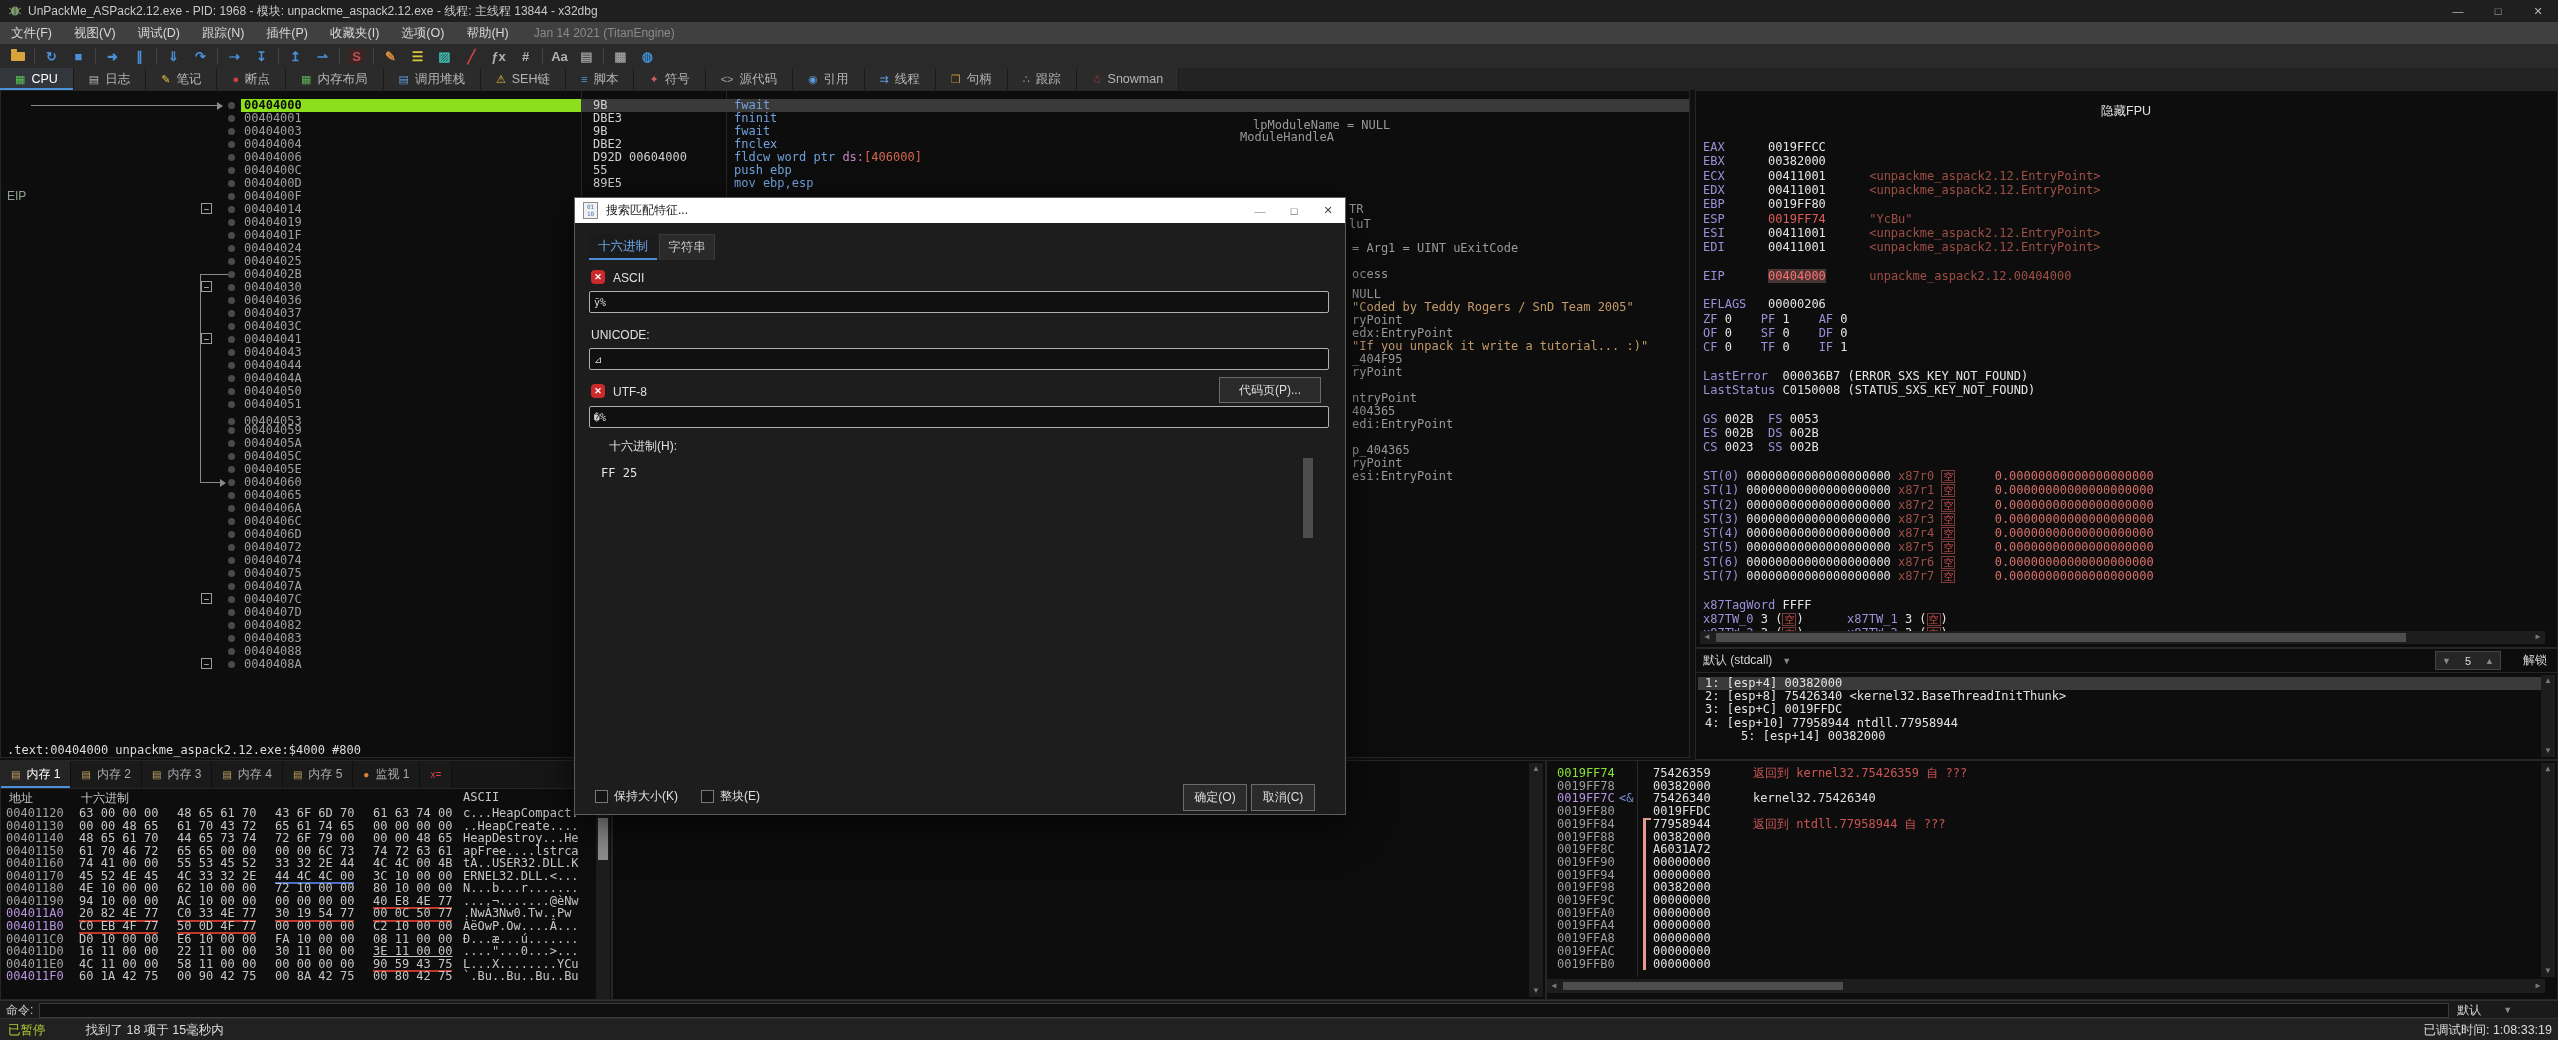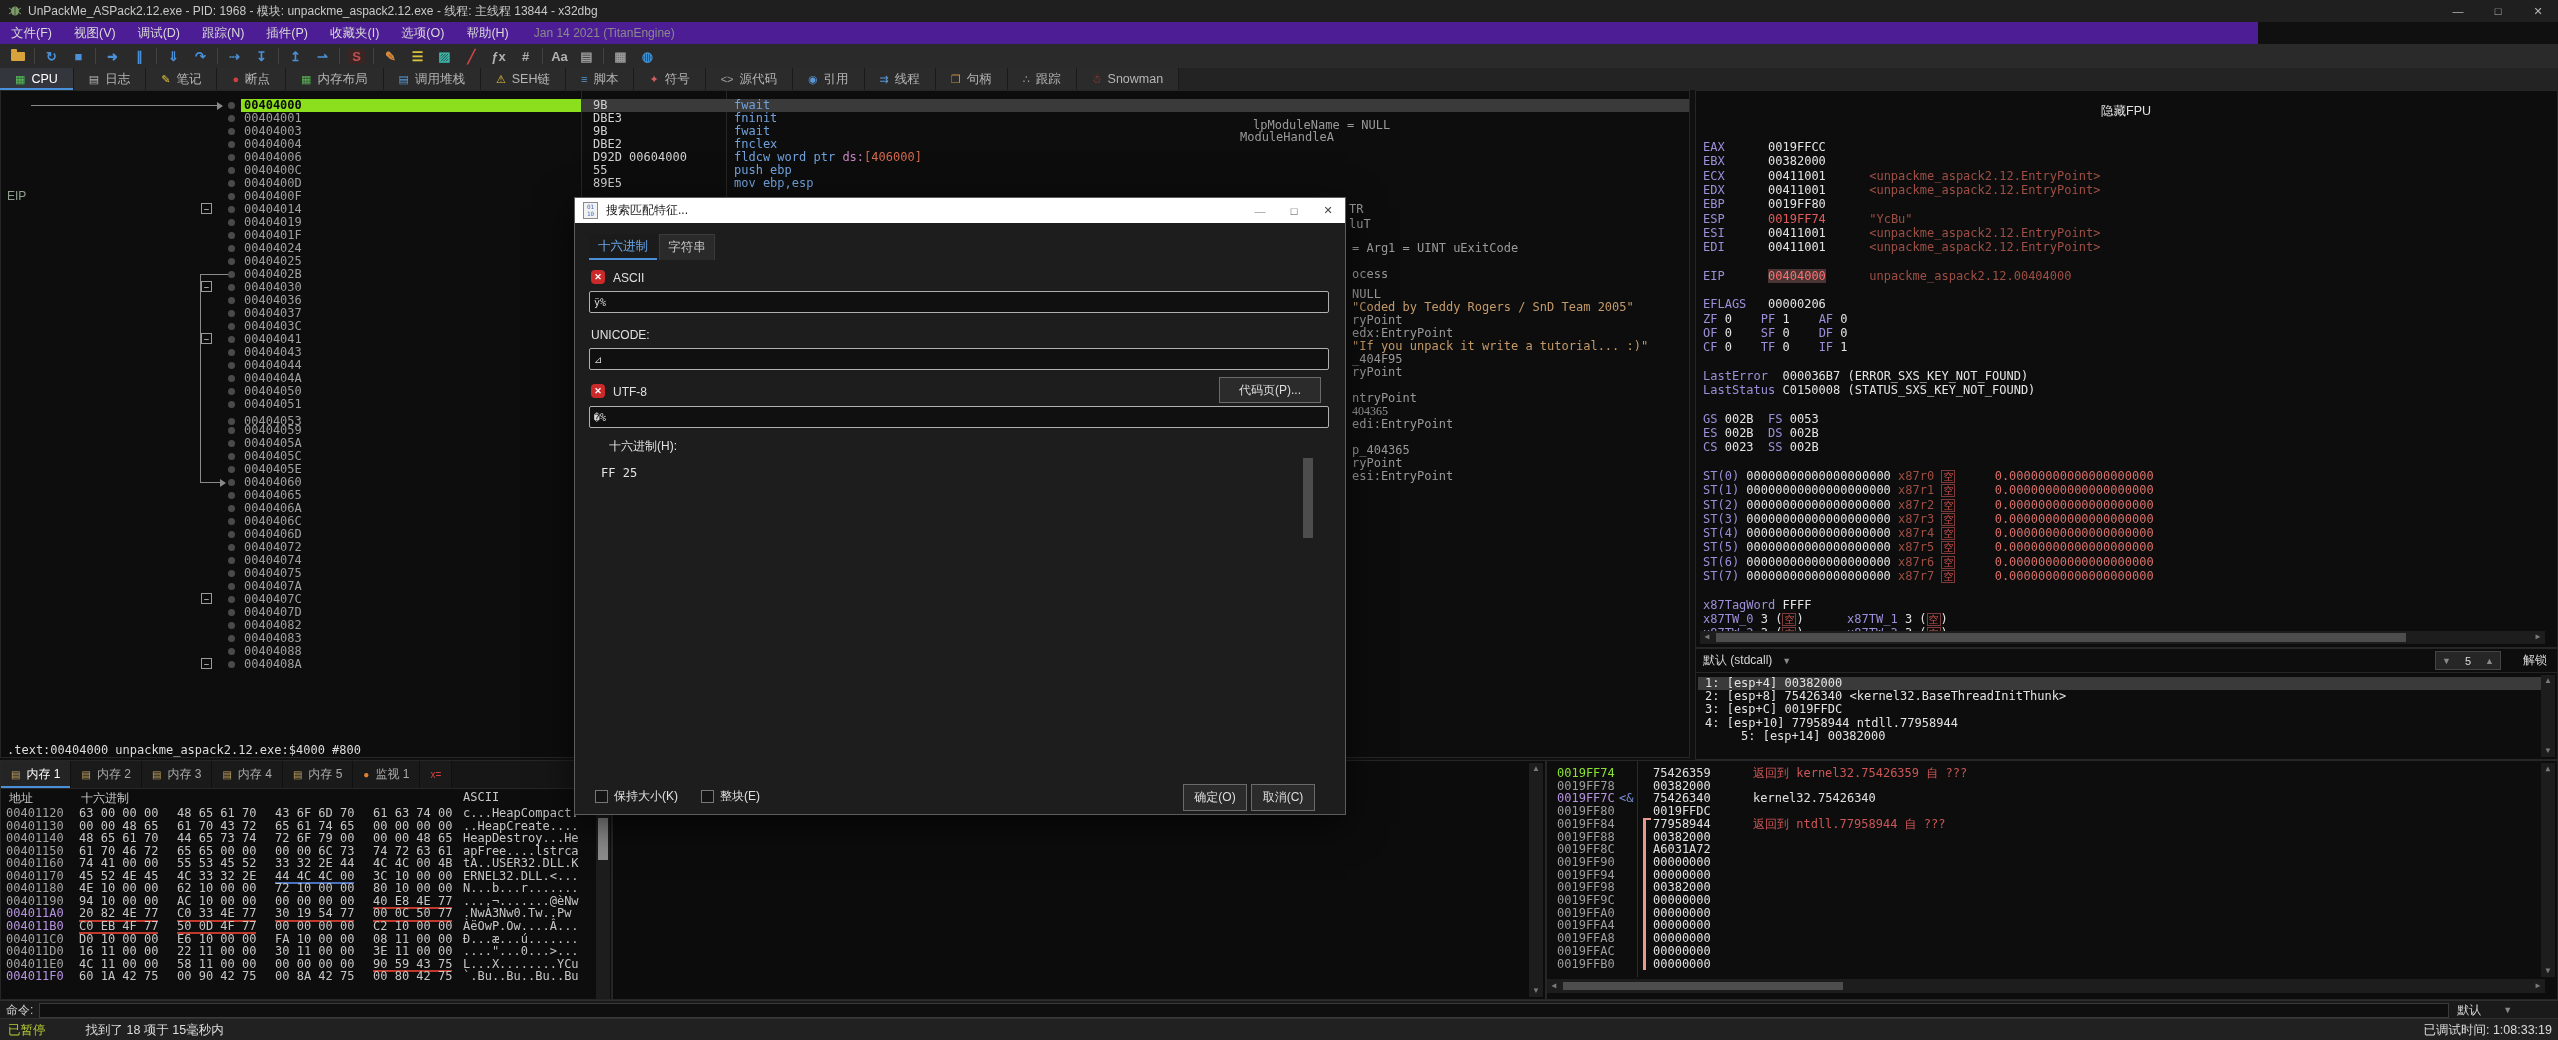--- a/index.html
+++ b/index.html
@@ -6,21 +6,21 @@
   #screen{position:relative;width:2558px;height:1040px;background:#101010;overflow:hidden;
           font-family:"Liberation Sans",sans-serif;color:#d6d6d6;}
   .abs{position:absolute;}
   .mono{font-family:"DejaVu Sans Mono",monospace;}
 
   
   #titlebar{left:0;top:0;width:2558px;height:22px;background:#1f1f1f;display:flex;align-items:center;font-size:12px;color:#c9c9c9;}
   #titlebar .bug{width:14px;height:12px;margin:0 6px 0 8px;}
   #winbtns{margin-left:auto;display:flex;}
   .winbtn{width:40px;height:22px;display:flex;align-items:center;justify-content:center;color:#b8b8b8;font-size:11px;}
-  #menubar{left:0;top:22px;width:2258px;height:22px;background:#4c1d95;display:flex;align-items:center;font-size:12.5px;}
+  #menubar{left:0;top:22px;width:2558px;height:22px;background:#404040;display:flex;align-items:center;font-size:12.5px;}
   .menu-item{padding:0 11px;color:#d8d8d8;}
   #menu-date{color:#8a8a8a;margin-left:14px;font-size:12px;}
   #toolbar{left:0;top:44px;width:2558px;height:24px;background:#2a2a2a;display:flex;align-items:center;padding-left:4px;}
   .tool{width:27px;height:20px;display:flex;align-items:center;justify-content:center;font-size:13px;font-weight:bold;}
   .tsep{width:1px;height:16px;background:#424242;margin:0 3px;}
   .icon-folder{width:14px;height:9px;background:#d9a33c;border-radius:1px;position:relative;}
   .icon-folder::before{content:"";position:absolute;left:0;top:-3px;width:6px;height:3px;background:#d9a33c;border-radius:1px 1px 0 0;}
   #maintabs{left:0;top:68px;width:2558px;height:22px;background:#232323;display:flex;align-items:stretch;font-size:12.5px;}
   .mtab{display:flex;align-items:center;gap:6px;padding:0 15px;background:#2b2b2b;color:#b5b5b5;border-right:1px solid #1a1a1a;}
   .mtab.active{background:#33363c;color:#ffffff;box-shadow:inset 0 -2px 0 #4a90d9;}
@@ -521,21 +521,21 @@
       <div class="frag c-grey" style="left: 1352px; top: 242px;">= Arg1 = UINT uExitCode</div>
       <div class="frag c-grey" style="left: 1352px; top: 268px;">ocess</div>
       <div class="frag c-grey" style="left: 1352px; top: 288px;">NULL</div>
       <div class="frag c-str" style="left: 1352px; top: 301px;">"Coded by Teddy Rogers / SnD Team 2005"</div>
       <div class="frag c-grey" style="left: 1352px; top: 314px;">ryPoint</div>
       <div class="frag c-grey" style="left: 1352px; top: 327px;">edx:EntryPoint</div>
       <div class="frag c-str" style="left: 1352px; top: 340px;">"If you unpack it write a tutorial... :)"</div>
       <div class="frag c-grey" style="left: 1352px; top: 353px;">_404F95</div>
       <div class="frag c-grey" style="left: 1352px; top: 366px;">ryPoint</div>
       <div class="frag c-grey" style="left: 1352px; top: 392px;">ntryPoint</div>
-      <div class="frag c-grey" style="left: 1352px; top: 405px; font-family: Liberation Serif, serif;">404365</div>
+      <div class="frag c-grey" style="left: 1352px; top: 405px;">404365</div>
       <div class="frag c-grey" style="left: 1352px; top: 418px;">edi:EntryPoint</div>
       <div class="frag c-grey" style="left: 1352px; top: 444px;">p_404365</div>
       <div class="frag c-grey" style="left: 1352px; top: 457px;">ryPoint</div>
       <div class="frag c-grey" style="left: 1352px; top: 470px;">esi:EntryPoint</div>
     </div>
 
   <div id="registers" class="abs panel mono">
     <div id="hidefpu" style="font-family:'Liberation Sans',sans-serif">隐藏FPU</div>
     <div id="reg-lines">
         <div class="reg-line" style="top: 50px;"><span class="r-n">EAX</span><span class="r-v">      0019FFCC</span></div>
@@ -739,21 +739,21 @@
           <span class="d-g" style="left: 176px;">E6 10 00 00</span>
           <span class="d-g" style="left: 274px;">FA 10 00 00</span>
           <span class="d-g" style="left: 372px;">08 11 00 00</span>
           <span class="d-ascii">Ð...æ...ú.......</span>
         </div>
         <div class="dump-row" style="top: 184.05px;">
           <span class="d-addr">004011D0</span>
           <span class="d-g" style="left: 78px;">16 11 00 00</span>
           <span class="d-g" style="left: 176px;">22 11 00 00</span>
           <span class="d-g" style="left: 274px;">30 11 00 00</span>
-          <span class="d-g" style="left: 372px;">3E 11 00 00</span>
+          <span class="d-g" style="left: 372px; text-decoration: underline;">3E 11 00 00</span>
           <span class="d-ascii">...."...0...&gt;...</span>
         </div>
         <div class="dump-row" style="top: 196.6px;">
           <span class="d-addr">004011E0</span>
           <span class="d-g" style="left: 78px;">4C 11 00 00</span>
           <span class="d-g" style="left: 176px;">58 11 00 00</span>
           <span class="d-g" style="left: 274px;">00 00 00 00</span>
           <span class="d-g u-red" style="left: 372px;">90 59 43 75</span>
           <span class="d-ascii">L...X........YCu</span>
         </div>

